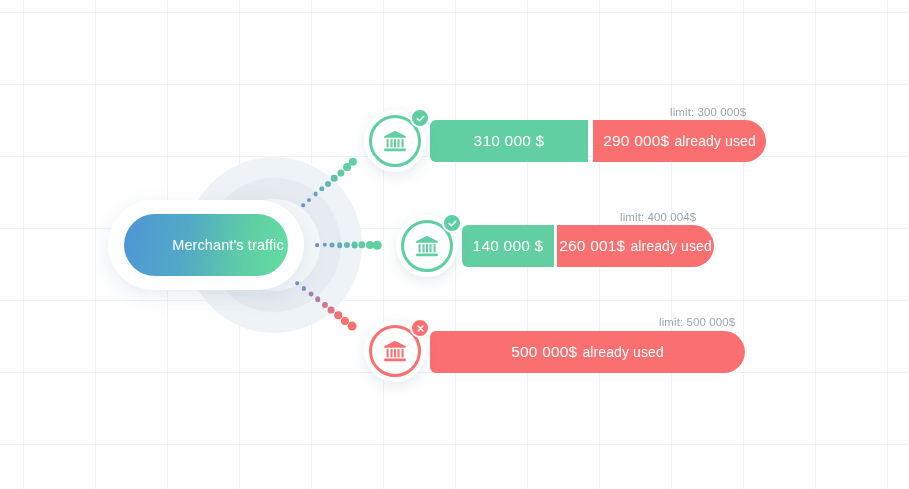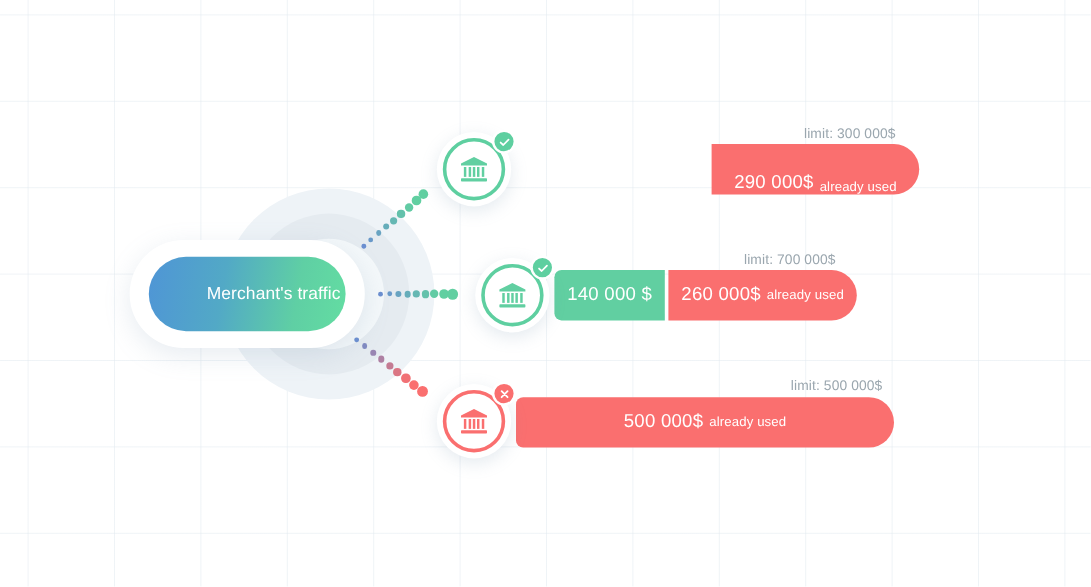--- a/index.html
+++ b/index.html
@@ -132,21 +132,21 @@
     height: 42px;
     display: flex;
     align-items: center;
     justify-content: center;
     color: #ffffff;
     white-space: nowrap;
   }
   .seg-green { background: #61cfa1; }
   .seg-red   { background: #fa6f6f; }
   .seg .amt  { font-size: 15.5px; letter-spacing: .2px; }
-  .seg .used { font-size: 11px; margin-left: 5px; letter-spacing: .1px; }
+  .seg .used { font-size: 14px; margin-left: 5px; letter-spacing: .1px; }
 
   .limit {
     position: absolute;
     color: #9aa6ae;
     font-size: 11.5px;
     letter-spacing: .1px;
     white-space: nowrap;
     z-index: 3;
   }
 </style>
@@ -193,21 +193,24 @@
 
   <div class="pill-shell"></div>
   <div class="pill-core">
     <span class="pill-label">Merchant's traffic</span>
   </div>
 
   <div class="row">
     <div class="limit" style="left:670px; top:106px;">limit: 300 000$</div>
 
     <div class="bar-track" style="left:430px; top:120px; width:336px;">
-      <div class="seg seg-red" style="left:163px; width:173px; border-radius:0 21px 21px 0;align-items:flex-end;">
+      <div class="seg seg-green" style="left:0px; width:158px; border-radius:6px 0 0 6px;">
+        <span class="amt">310 000 $</span>
+      </div>
+      <div class="seg seg-red" style="left:163px; width:173px; border-radius:0 21px 21px 0;">
         <span class="amt">290 000$</span>
         <span class="used">already used</span>
       </div>
     </div>
 
     <div class="node" style="left:364px; top:110px;">
       <div class="node-ring">
         <svg width="26" height="26" viewBox="0 0 24 24">
           <path d="M12 2.6 L22 7.6 L22 9.1 L2 9.1 L2 7.6 Z" fill="#61cfa1"></path>
           <rect x="4.2" y="10.3" width="1.9" height="7.6" fill="#61cfa1"></rect>
@@ -220,28 +223,28 @@
       </div>
       <div class="badge">
         <svg width="11" height="11" viewBox="0 0 16 16">
           <path d="M3.2 8.4 L6.4 11.4 L12.8 4.8" stroke="#ffffff" stroke-width="2.1" fill="none" stroke-linecap="round" stroke-linejoin="round"></path>
         </svg>
       </div>
     </div>
   </div>
 
   <div class="row">
-    <div class="limit" style="left:620px; top:211px;">limit: 700 000$</div>
+    <div class="limit" style="left:620px; top:211px;">limit: 400 004$</div>
 
     <div class="bar-track" style="left:462px; top:225px; width:252px;">
       <div class="seg seg-green" style="left:0px; width:92px; border-radius:6px 0 0 6px;">
         <span class="amt">140 000 $</span>
       </div>
       <div class="seg seg-red" style="left:95px; width:157px; border-radius:0 21px 21px 0;">
-        <span class="amt">260 000$</span>
+        <span class="amt">260 001$</span>
         <span class="used">already used</span>
       </div>
     </div>
 
     <div class="node" style="left:396px; top:215px;">
       <div class="node-ring">
         <svg width="26" height="26" viewBox="0 0 24 24">
           <path d="M12 2.6 L22 7.6 L22 9.1 L2 9.1 L2 7.6 Z" fill="#61cfa1"></path>
           <rect x="4.2" y="10.3" width="1.9" height="7.6" fill="#61cfa1"></rect>
           <rect x="7.9" y="10.3" width="1.9" height="7.6" fill="#61cfa1"></rect>

